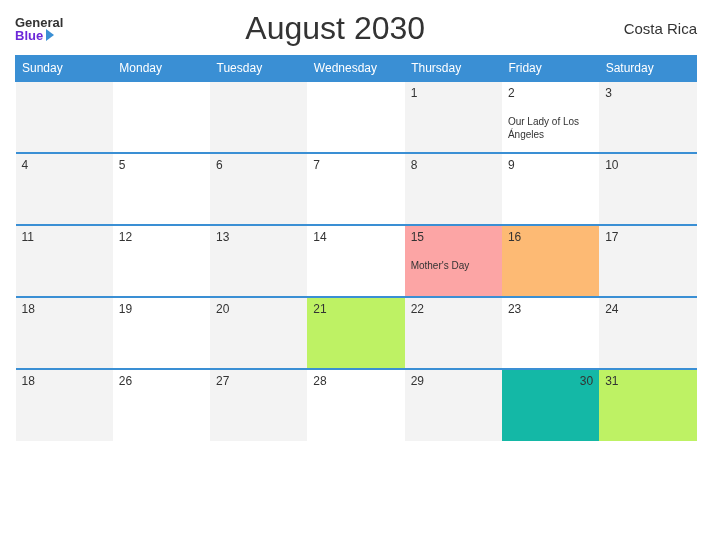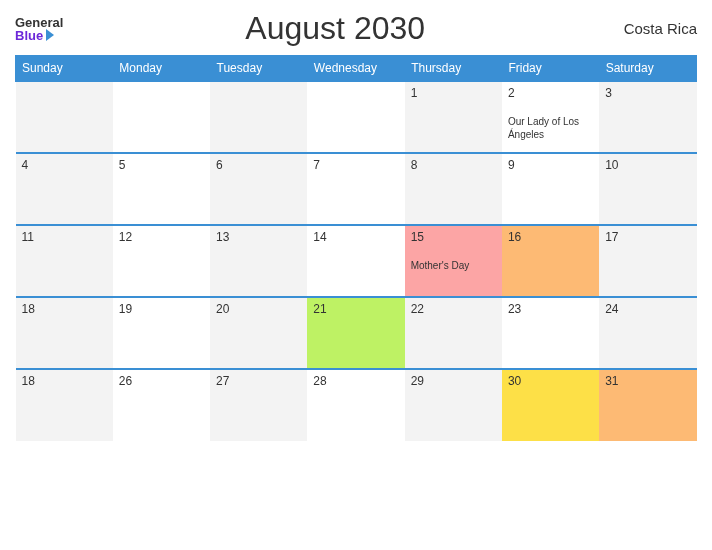--- a/index.html
+++ b/index.html
@@ -231,22 +231,22 @@
           </td>
           <td style="background: rgb(243, 243, 243);">
             <span class="day-num">27</span>
           </td>
           <td style="background: rgb(255, 255, 255);">
             <span class="day-num">28</span>
           </td>
           <td style="background: rgb(243, 243, 243);">
             <span class="day-num">29</span>
           </td>
-          <td style="background: #fde047;">
+          <td style="background: #14b8a6; text-align: right;">
             <span class="day-num">30</span>
           </td>
-          <td style="background: #fdba74;">
+          <td style="background: #bef264;">
             <span class="day-num">31</span>
           </td>
         </tr>
       </tbody>
   </table>
 </div>
 
 </body></html>

